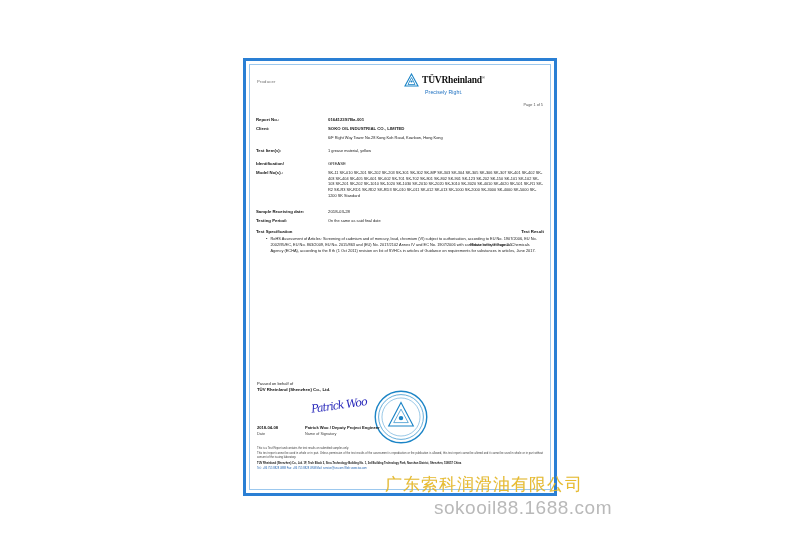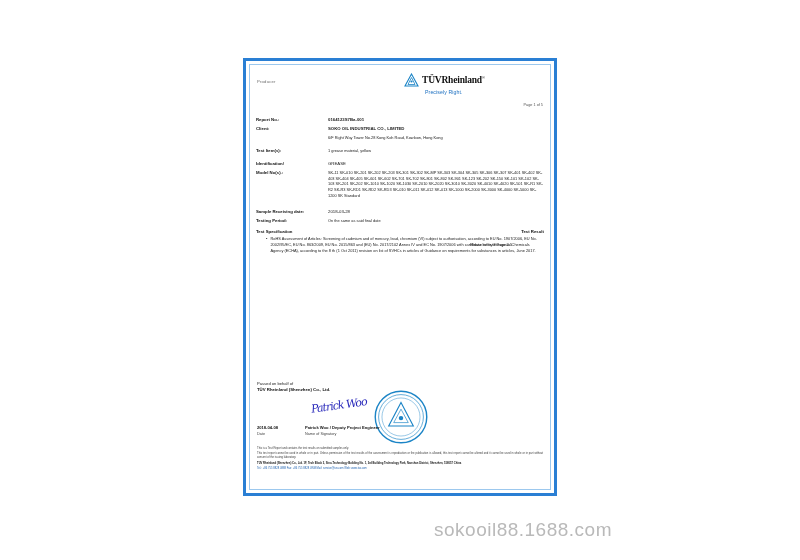--- a/index.html
+++ b/index.html
@@ -254,21 +254,21 @@
     font-size: 17px;
     color: #e8b923;
     opacity: .95;
     letter-spacing: 1px;
     white-space: nowrap;
     text-shadow: 0 0 1px rgba(0,0,0,.12);
   }
   .wm-url {
     position: absolute;
     left: 434px;
-    top: 519px;
+    top: 497px;
     font-family: "Liberation Sans", sans-serif;
     font-size: 19px;
     color: #b9b9b9;
     letter-spacing: .5px;
     white-space: nowrap;
   }
 </style>
 </head>
 <body>
 
@@ -380,15 +380,16 @@
       <div class="footer-legal">
         <p>This is a Test Report and contains the test results on submitted samples only.</p>
         <p>This test report cannot be used in whole or in part. Unless permission of the test results of the assessment is reproduction or the publication is allowed, this test report cannot be altered and it cannot be used in whole or in part without consent of the issuing laboratory.</p>
         <p class="b">TÜV Rheinland (Shenzhen) Co., Ltd.  1F, Tech Block 3, Sino-Technology Building No. 1, 3rd Building Technology Park, Nanshan District, Shenzhen, 518057 China</p>
         <p class="bluelink">Tel.: +86 755 8828 0888  Fax: +86 755 8828 0908  Mail: service@tuv.com  Web: www.tuv.com</p>
       </div>
 
     </div>
   </div>
 
+  <div class="wm-cn">广东索科润滑油有限公司</div>
   <div class="wm-url">sokooil88.1688.com</div>
 
 </div>
 
 </body></html>

